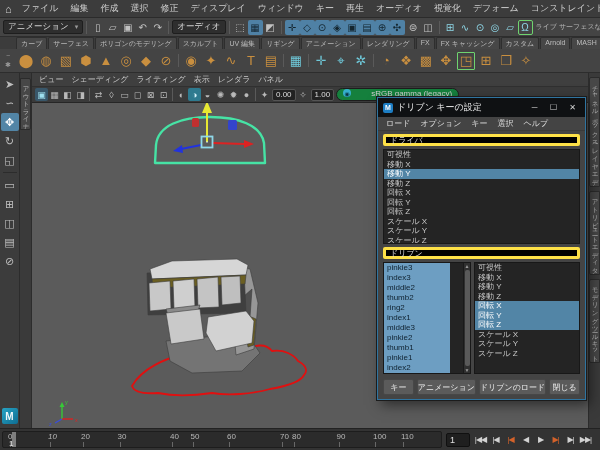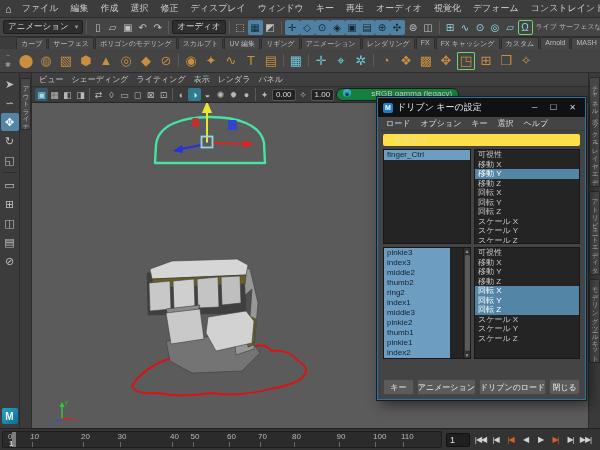--- a/index.html
+++ b/index.html
@@ -56,21 +56,21 @@
 
   
   .dialog{position:absolute;left:377px;top:97px;width:209px;height:303px;background:#444;border:1px solid #2f74a0;box-shadow:0 0 0 1px #1c1c1c,4px 5px 12px rgba(0,0,0,.5);display:flex;flex-direction:column;z-index:10}
   .dlg-title{height:19px;background:#0f1113;display:flex;align-items:center;gap:4px;padding:0 5px;flex:none}
   .dlg-icon{width:10px;height:10px;background:#1d7ec4;border-radius:2px;color:#fff;font-size:7px;font-weight:bold;display:flex;align-items:center;justify-content:center}
   .dlg-title-text{flex:1;font-size:9px;color:#ededed;white-space:nowrap;overflow:hidden}
   .dlg-ctrl{width:15px;text-align:center;font-size:8px;color:#d5d5d5}
   .dlg-menus{height:14px;display:flex;align-items:center;padding:0 3px;border-bottom:1px solid #3a3a3a;flex:none}
   .dlg-menu{font-size:8px;color:#ddd;padding:0 5px;white-space:nowrap}
   .dlg-body{flex:1;display:flex;flex-direction:column;padding:3px 5px 4px;gap:3px;min-height:0}
-  .sec-header{height:12px;background:#000000;border:6px solid #fde047;border-radius:2px;display:flex;align-items:center;padding-left:4px;font-size:8px;color:#ddd;flex:none}
+  .sec-header{height:12px;background:#000000;border:3px solid #fde047;border-radius:2px;display:flex;align-items:center;padding-left:4px;font-size:8px;color:#ddd;flex:none}
   .lists{display:flex;gap:3px;flex:none}
   .list{background:#242424;border:1px solid #181818;overflow:hidden;position:relative}
   .obj-list{width:88px}
   .attr-list{flex:1}
   .driver-lists .list{height:95px}
   .driven-lists .list{height:112px}
   .li{font-size:8px;height:9.5px;line-height:9.5px;padding-left:3px;color:#c9c9c9;white-space:nowrap;overflow:hidden}
   .driven-lists .obj-list .li{height:10px;line-height:10px}
   .li.sel{background:#5285a6;color:#fff}
   .obj-list .li.sel{background:#6d9ec2;color:#0f2230}
@@ -340,27 +340,27 @@
       <div class="vtab">チャネル ボックス/レイヤ エディタ</div>
       <div class="vtab">アトリビュート エディタ</div>
       <div class="vtab">モデリング ツールキット</div>
     </div>
   </div>
 
   <div class="timeslider">
     <div class="ticks">
       <div class="tick-layer">
           <div class="tick" style="left: 0px;">0</div>
-          <div class="tick" style="left: 22px; font-style: italic;">10</div>
+          <div class="tick" style="left: 40px; font-style: italic;">10</div>
           <div class="tick" style="left: 73px;">20</div>
           <div class="tick" style="left: 109.5px;">30</div>
           <div class="tick" style="left: 162px;">40</div>
           <div class="tick" style="left: 182.5px;">50</div>
           <div class="tick" style="left: 219px;">60</div>
-          <div class="tick" style="left: 250px;">70</div>
+          <div class="tick" style="left: 272px;">70</div>
           <div class="tick" style="left: 284px;">80</div>
           <div class="tick" style="left: 328.5px;">90</div>
           <div class="tick" style="left: 365px;">100</div>
           <div class="tick" style="left: 393px;">110</div>
         </div>
       <div class="cur-frame"></div>
       <div class="cur-label">1</div>
     </div>
     <div class="tl-right">
       <div class="frame-field">1</div>
@@ -388,36 +388,34 @@
     <div class="dlg-menus">
         <div class="dlg-menu">ロード</div>
         <div class="dlg-menu">オプション</div>
         <div class="dlg-menu">キー</div>
         <div class="dlg-menu">選択</div>
         <div class="dlg-menu">ヘルプ</div>
       </div>
     <div class="dlg-body">
       <div class="sec-header">ドライバ</div>
       <div class="lists driver-lists">
-        <div class="list obj-list">
-            <div class="li sel">finger_Ctrl</div>
-          </div>
         <div class="list attr-list">
             <div class="li">可視性</div>
             <div class="li">移動 X</div>
             <div class="li sel">移動 Y</div>
             <div class="li">移動 Z</div>
             <div class="li">回転 X</div>
             <div class="li">回転 Y</div>
             <div class="li">回転 Z</div>
             <div class="li">スケール X</div>
             <div class="li">スケール Y</div>
             <div class="li">スケール Z</div>
           </div>
       </div>
+      <div class="sec-header">ドリブン</div>
       <div class="lists driven-lists">
         <div class="list obj-list" style="padding-right:20px">
           <div>
               <div class="li sel">pinkie3</div>
               <div class="li sel">index3</div>
               <div class="li sel">middle2</div>
               <div class="li sel">thumb2</div>
               <div class="li sel">ring2</div>
               <div class="li sel">index1</div>
               <div class="li sel">middle3</div>

